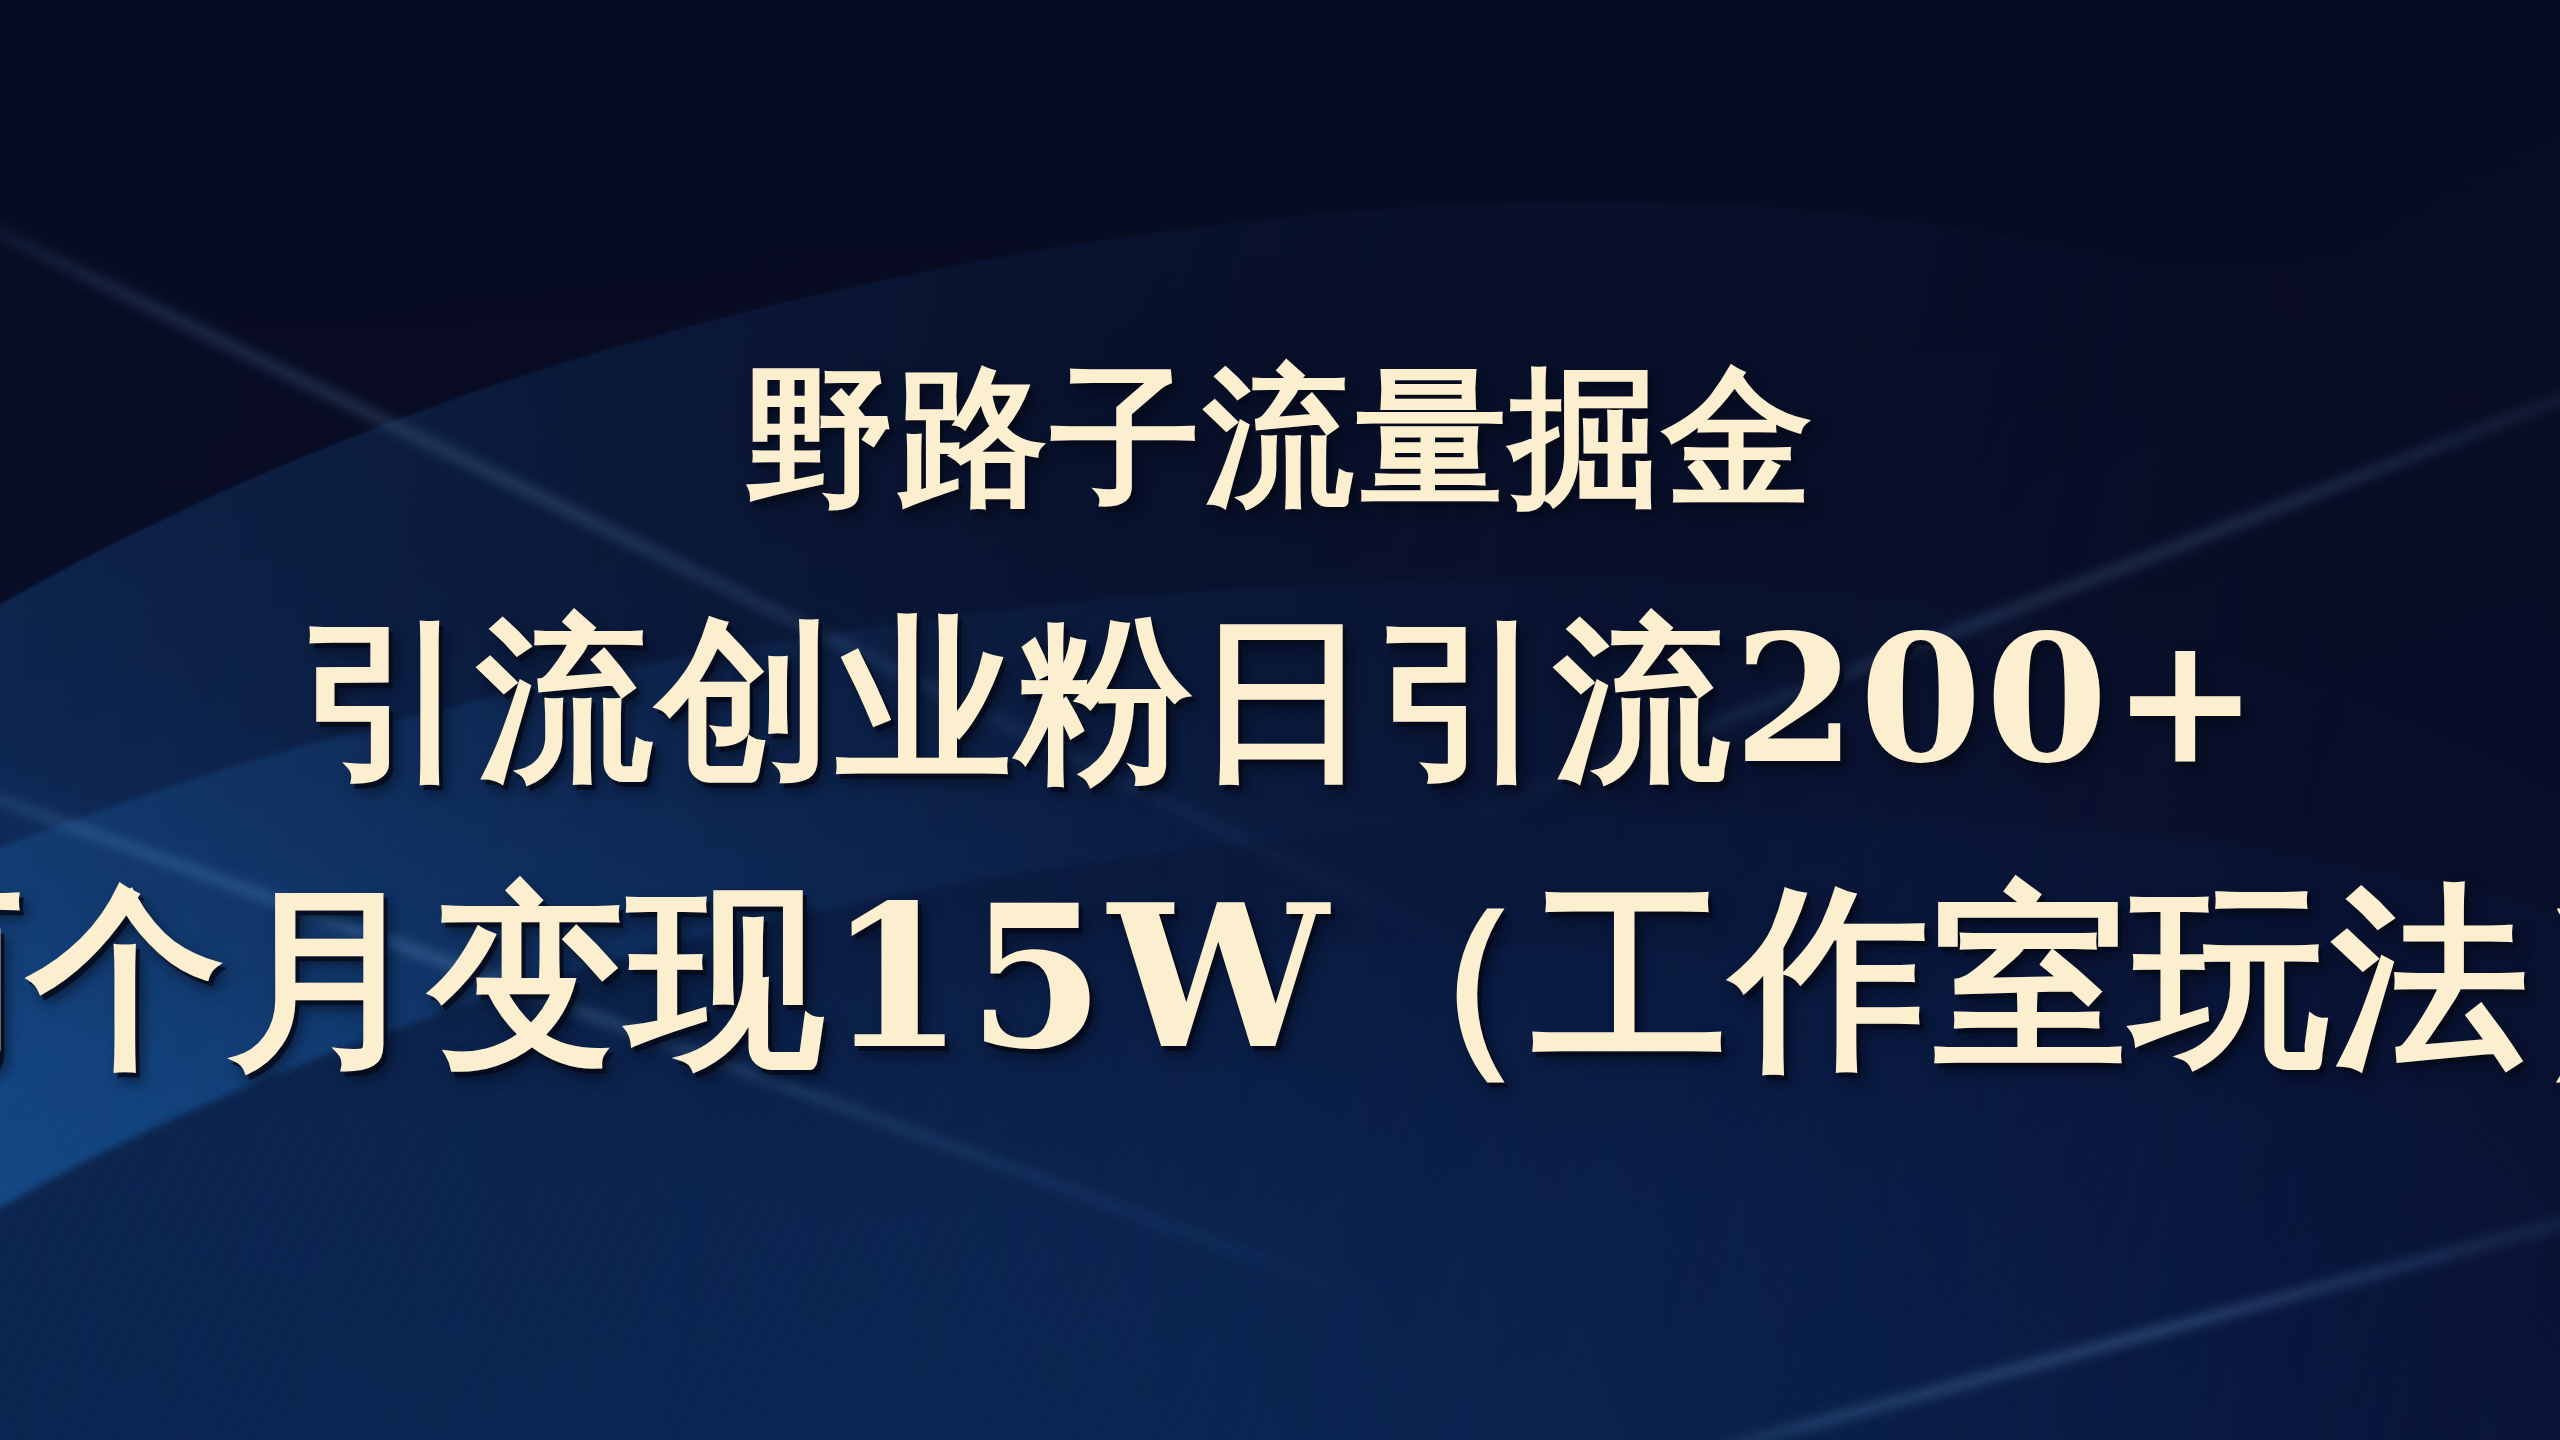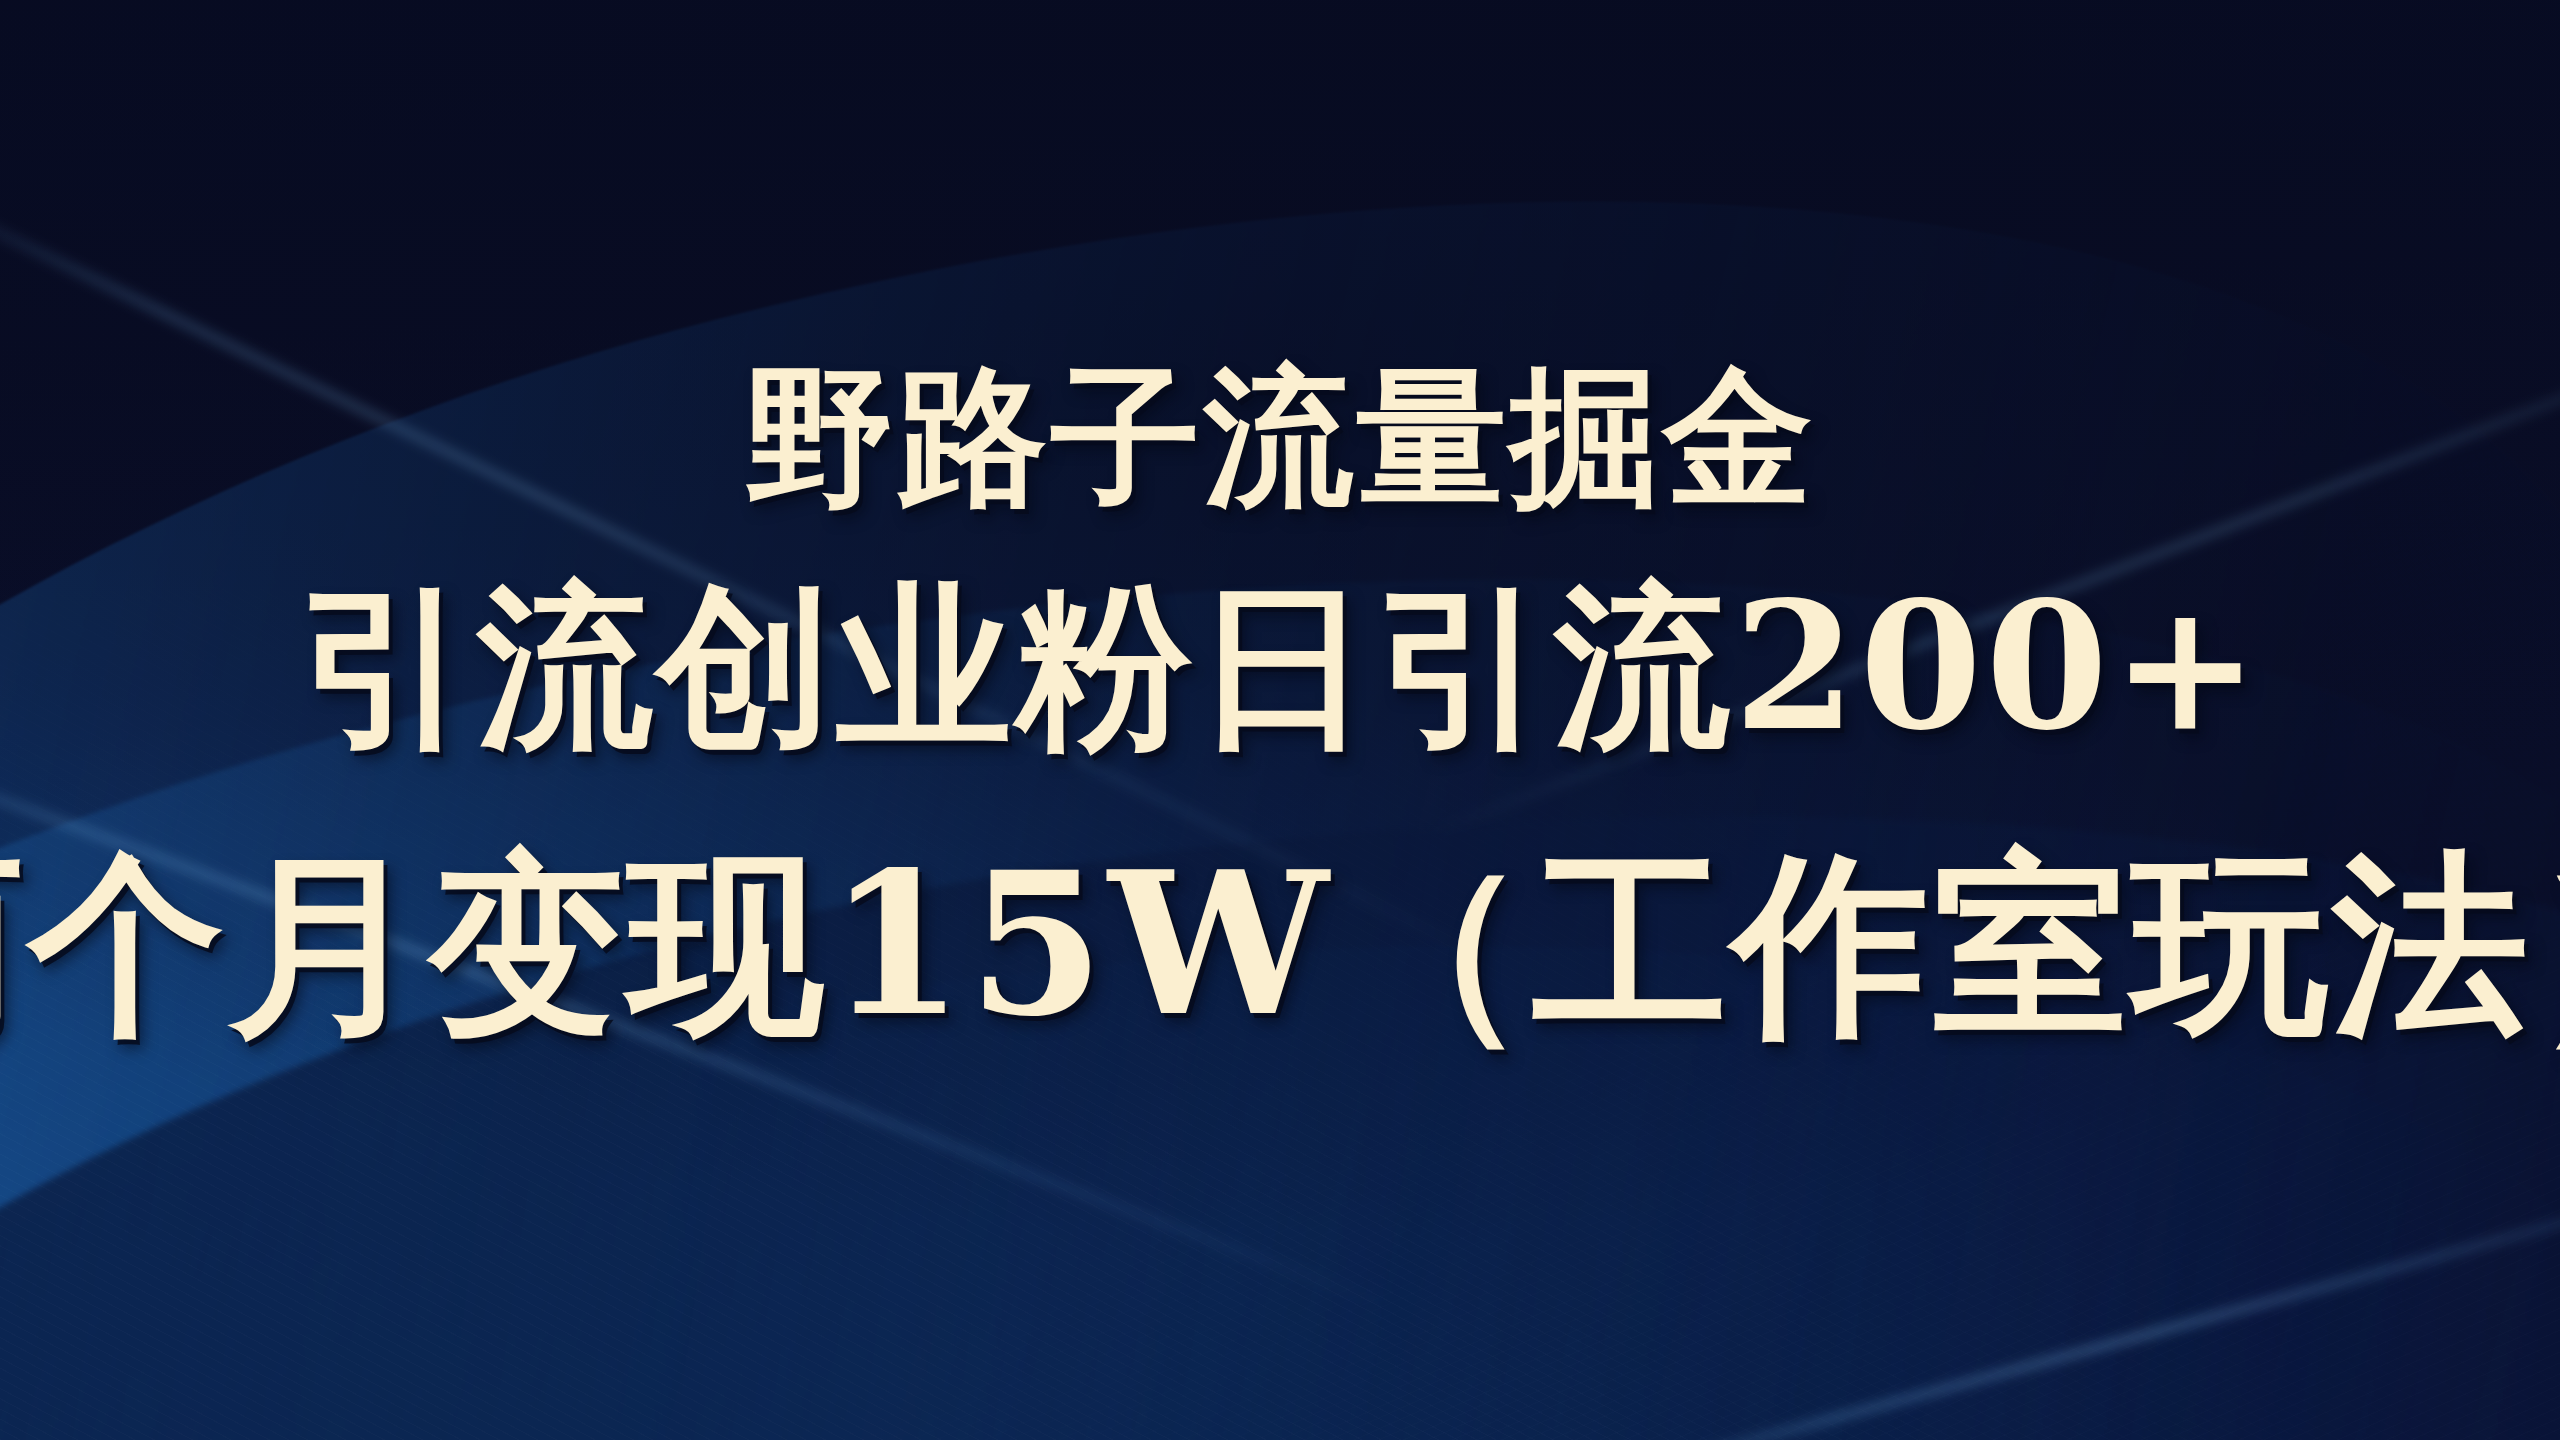--- a/index.html
+++ b/index.html
@@ -186,21 +186,21 @@
     font-weight: 700;
     letter-spacing: 0.02em;
     white-space: nowrap;
     line-height: 1.12;
     text-shadow:
       4px 5px 0 rgba(6,10,28,0.85),
       7px 9px 14px rgba(4,7,20,0.55);
   }
 
   .line-1 { font-size: 150px; }
-  .line-2 { font-size: 176px; margin-top: 48px; }
+  .line-2 { font-size: 176px; margin-top: 81px; }
   .line-3 { font-size: 196px; margin-top: 70px; }
 </style>
 </head>
 <body>
 
 <div id="poster">
 
   <div class="bg-base"></div>
   <div class="bg-vignette-top"></div>
 

